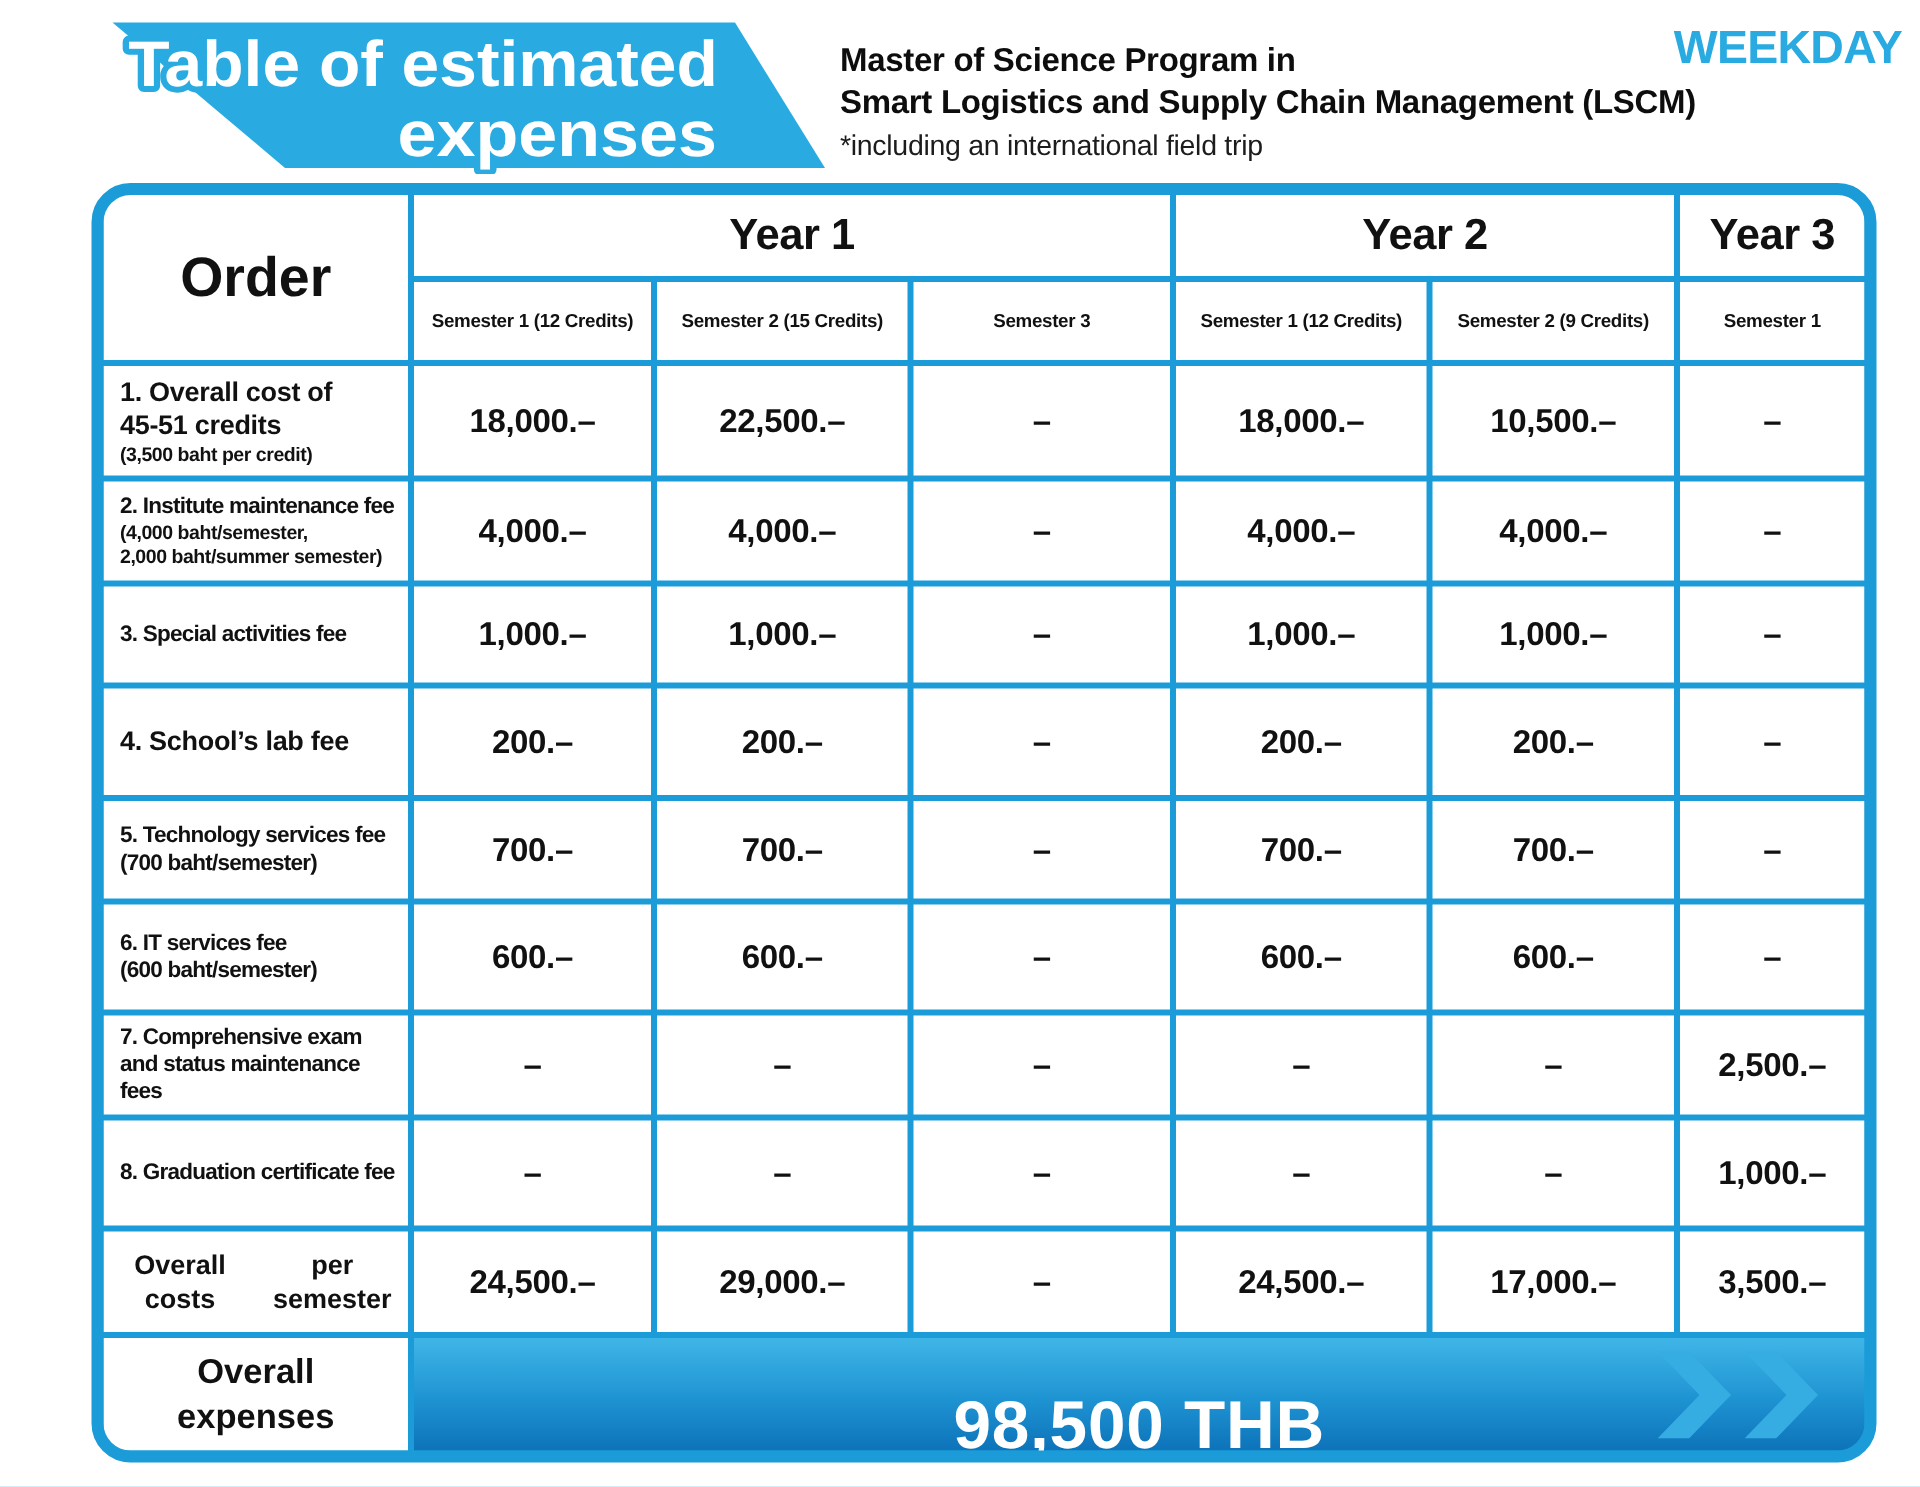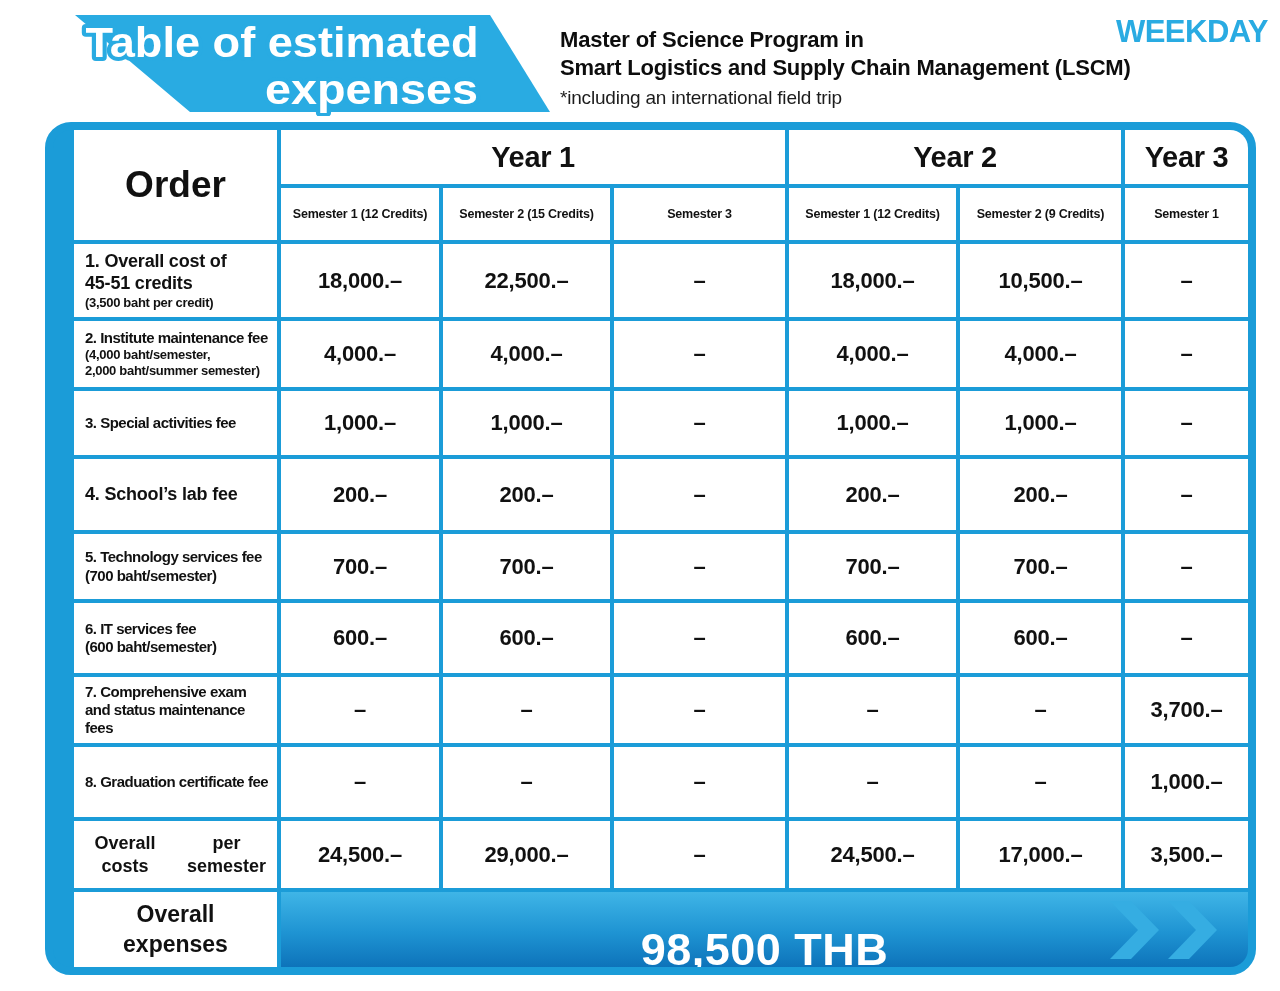--- a/index.html
+++ b/index.html
@@ -34,30 +34,29 @@
   .program{position:absolute;left:560px;top:26px;}
   .program-line{font-size:22px;font-weight:bold;line-height:28px;color:#0d0d0d;letter-spacing:-0.2px;}
   .program-note{font-size:19px;font-weight:normal;color:#1c1c1c;margin-top:5px;letter-spacing:-0.2px;}
   .weekday{
     position:absolute;right:12px;top:14px;
     font-size:31px;font-weight:bold;color:var(--accent_blue);letter-spacing:-0.5px;
   }
 
   
   .expense-table{
-    position:absolute;left:45px;top:122px;
+    position:absolute;left:61px;top:122px;
     display:grid;
     grid-template-columns:203px 158px 167px 171px 167px 161px 123px;
     grid-template-rows:54px 52px 73px 66px 64px 71px 65px 70px 66px 70px 67px 75px;
     gap:4px;
     background:var(--border_blue);
     border:8px solid var(--border_blue);
     border-radius:26px;
     overflow:hidden;
-    padding-left:21px;
   }
   .cell{
     background:#ffffff;
     display:flex;align-items:center;justify-content:center;
     text-align:center;
   }
   .order-h{font-size:37px;font-weight:bold;}
   .yh{font-size:29px;font-weight:bold;letter-spacing:-0.3px;}
   .sh{font-size:12.5px;font-weight:bold;letter-spacing:-0.2px;}
   .label{
@@ -184,21 +183,21 @@
 
     <div class="cell label" style="grid-area:9/1/10/2">
       <span class="md">7. Comprehensive exam</span>
       <span class="md">and status maintenance fees</span>
     </div>
     <div class="cell value" style="grid-area:9/2/10/3">–</div>
     <div class="cell value" style="grid-area:9/3/10/4">–</div>
     <div class="cell value" style="grid-area:9/4/10/5">–</div>
     <div class="cell value" style="grid-area:9/5/10/6">–</div>
     <div class="cell value" style="grid-area:9/6/10/7">–</div>
-    <div class="cell value" style="grid-area:9/7/10/8">3,700.–</div>
+    <div class="cell value" style="grid-area:9/7/10/8">2,500.–</div>
 
     <div class="cell label" style="grid-area:10/1/11/2">
       <span class="md">8. Graduation certificate fee</span>
     </div>
     <div class="cell value" style="grid-area:10/2/11/3">–</div>
     <div class="cell value" style="grid-area:10/3/11/4">–</div>
     <div class="cell value" style="grid-area:10/4/11/5">–</div>
     <div class="cell value" style="grid-area:10/5/11/6">–</div>
     <div class="cell value" style="grid-area:10/6/11/7">–</div>
     <div class="cell value" style="grid-area:10/7/11/8">1,000.–</div>

